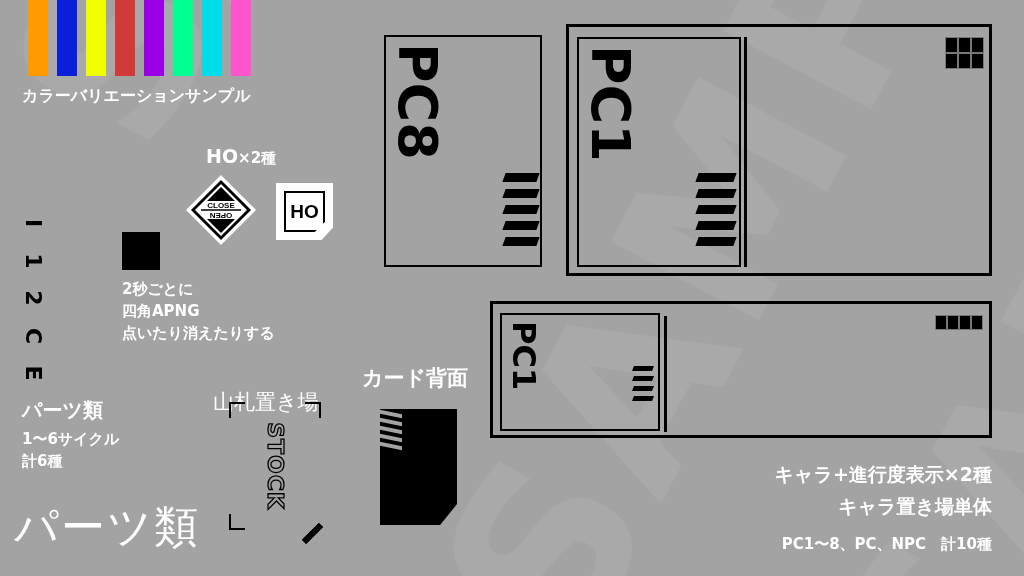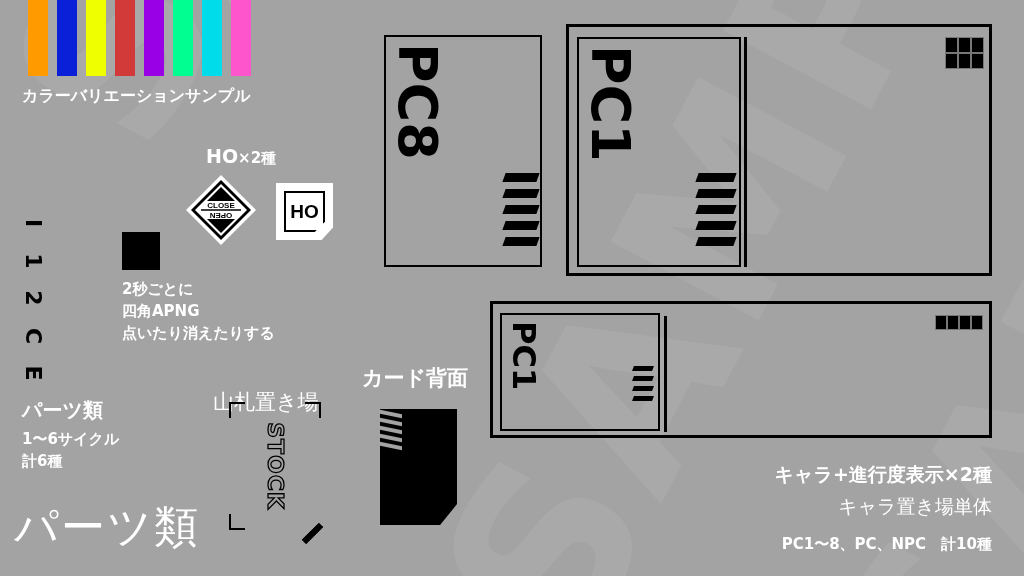--- a/index.html
+++ b/index.html
@@ -99,21 +99,21 @@
     transform: rotate(90deg); transform-origin: 0 0; white-space: nowrap; line-height: 1;
   }
   .stripes { position: absolute; display: flex; flex-direction: column; }
   .stripes i { display: block; background: #000; transform: skewX(-20deg) rotate(0deg); }
   .grid6 { position: absolute; display: grid; grid-template-columns: repeat(3, 11px); grid-gap: 2px; }
   .grid6 i { display: block; width: 11px; height: 14px; background: #000; outline: 1px solid #777; }
   .row4 { position: absolute; display: flex; gap: 2px; }
   .row4 i { display: block; width: 10px; height: 13px; background: #000; outline: 1px solid #777; }
 
   .right-caption1 { right: 32px; top: 462px; font-size: 19px; font-weight: bold; white-space: nowrap; text-align: right; }
-  .right-caption2 { right: 32px; top: 494px; font-size: 19px; font-weight: normal; white-space: nowrap; text-align: center; }
+  .right-caption2 { right: 32px; top: 494px; font-size: 19px; font-weight: bold; white-space: nowrap; text-align: center; }
   .right-caption3 { right: 32px; top: 535px; font-size: 15px; font-weight: bold; white-space: nowrap; text-align: right; }
 </style>
 </head>
 <body>
 
 <div class="watermark">SAMPLE</div>
 <div class="watermark w2">SAMPLE</div>
 <div class="watermark w3">SAMPLE</div>
 
 <div class="abs swatches">

